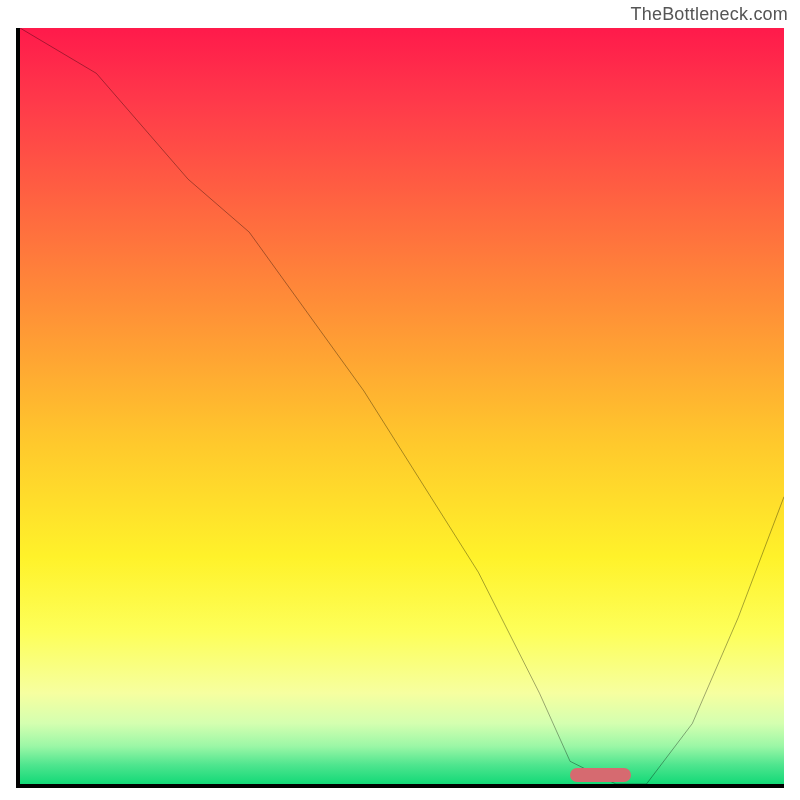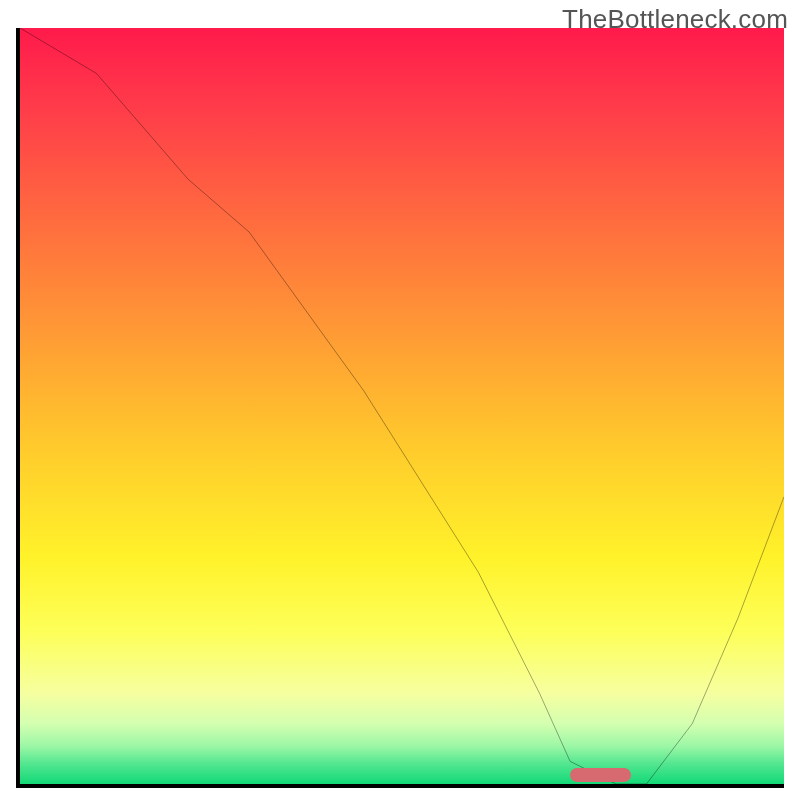--- a/index.html
+++ b/index.html
@@ -13,21 +13,21 @@
   .container {
     position: relative;
     width: 800px;
     height: 800px;
   }
   .watermark {
     position: absolute;
     top: 4px;
     right: 12px;
     color: #555555;
-    font-size: 26px;
+    font-size: 18px;
     letter-spacing: 0.2px;
   }
   .plot {
     position: absolute;
     left: 16px;
     top: 28px;
     width: 768px;
     height: 760px;
     border-left: 4px solid #000;
     border-bottom: 4px solid #000;

